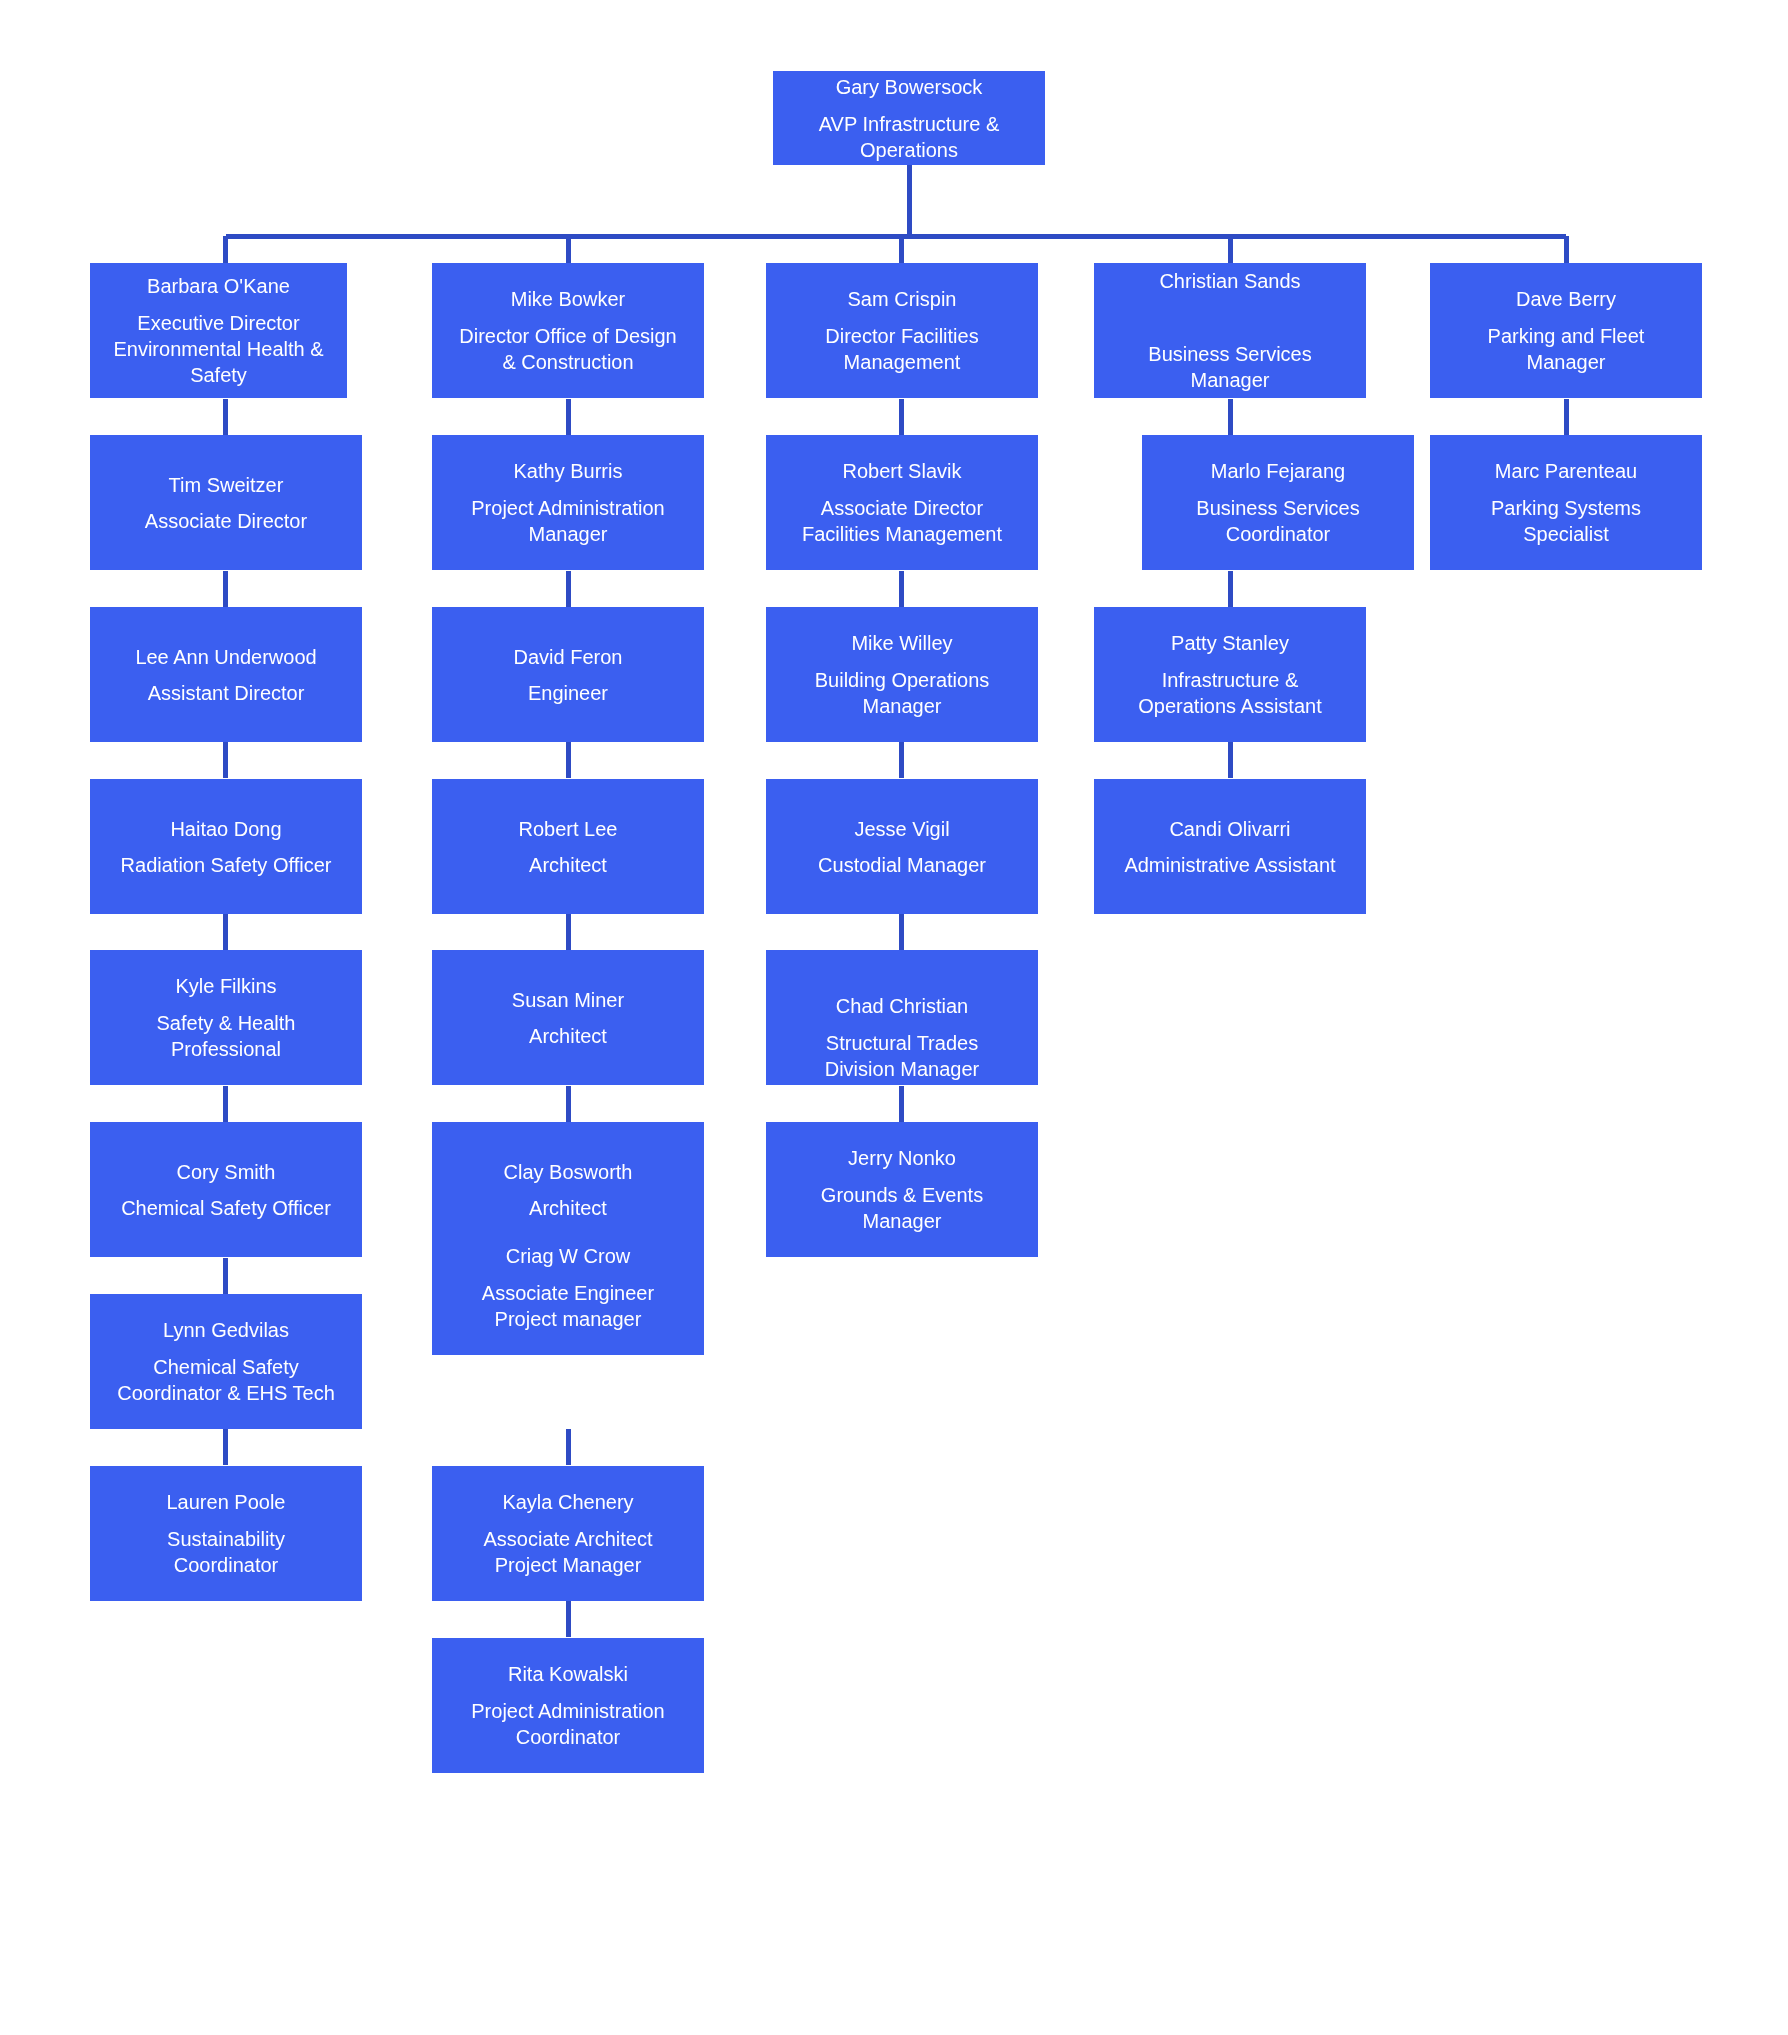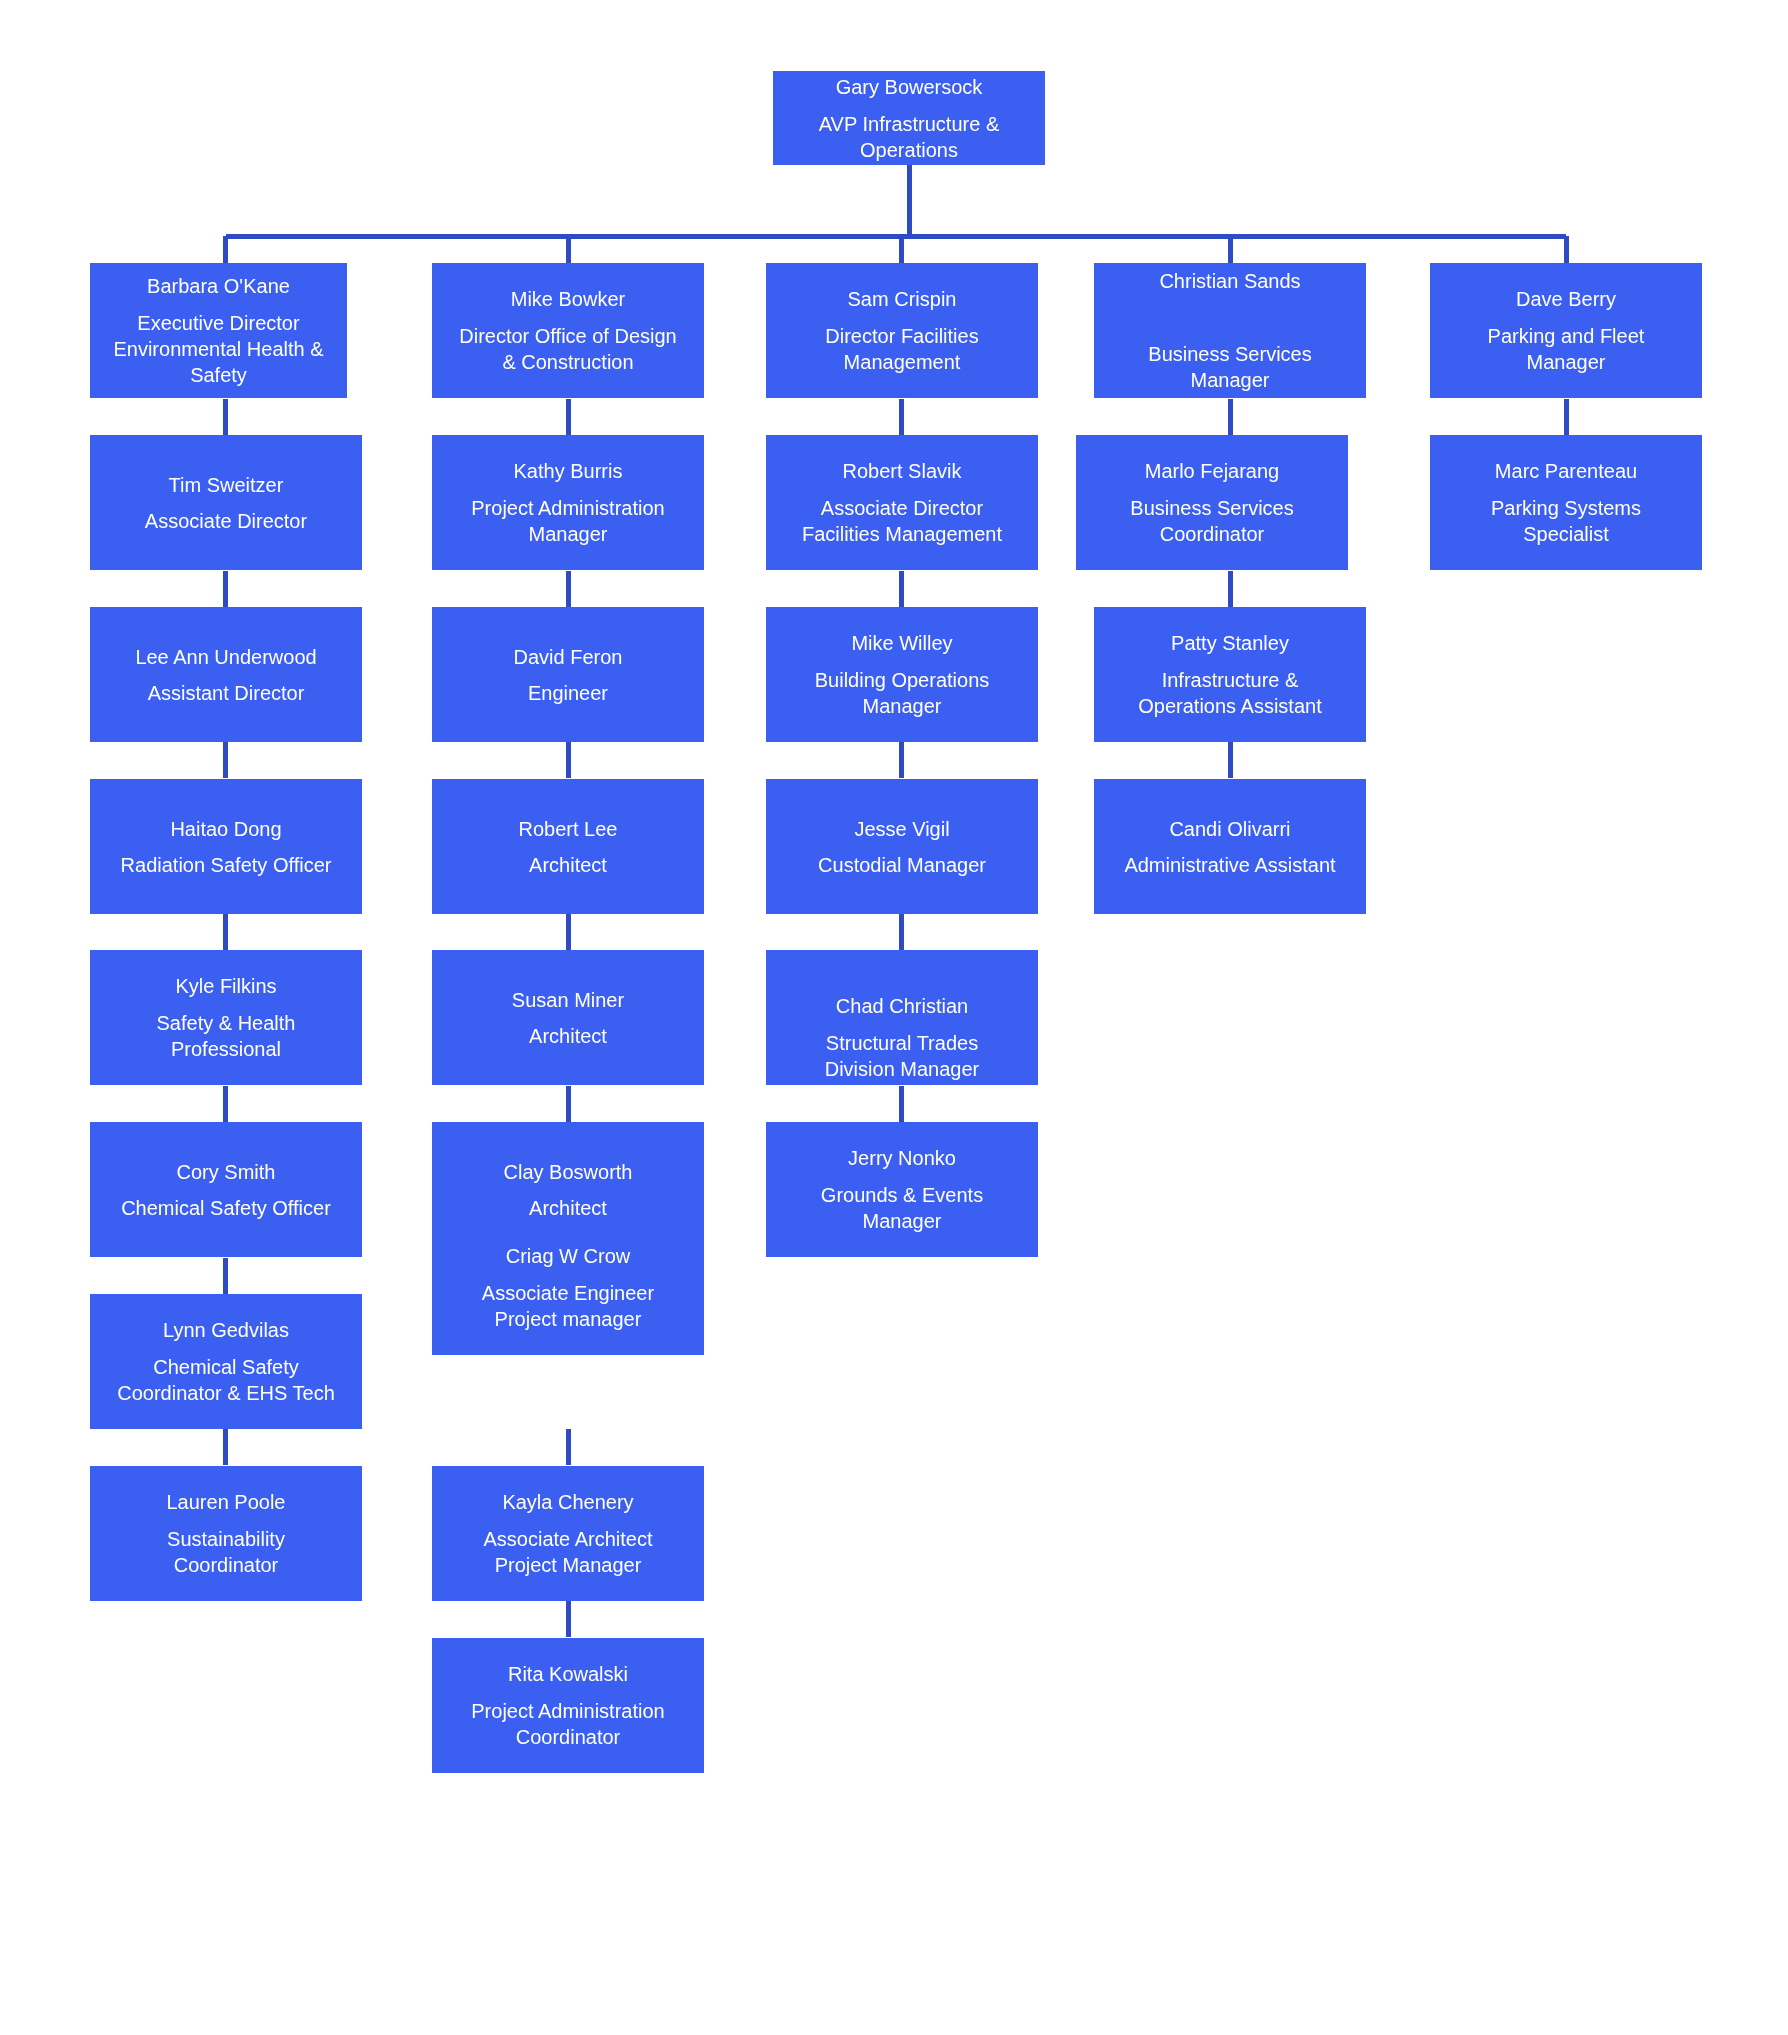--- a/index.html
+++ b/index.html
@@ -196,21 +196,21 @@
     <div class="node" style="left: 766px; top: 1122px; width: 272px; height: 135px;">
       <div class="nm">Jerry Nonko</div>
       <div class="ti">Grounds &amp; Events
 Manager</div>
     </div>
     <div class="node" style="left: 1094px; top: 263px; width: 272px; height: 135px; gap: 36px;">
       <div class="nm">Christian Sands</div>
       <div class="ti">Business Services
 Manager</div>
     </div>
-    <div class="node" style="left: 1076px; top: 435px; width: 272px; height: 135px;">
+    <div class="node" style="left: 1142px; top: 435px; width: 272px; height: 135px;">
       <div class="nm">Marlo Fejarang</div>
       <div class="ti">Business Services
 Coordinator</div>
     </div>
     <div class="node tight" style="left: 1094px; top: 779px; width: 272px; height: 135px;">
       <div class="nm">Candi Olivarri</div>
       <div class="ti">Administrative Assistant</div>
     </div>
     <div class="node" style="left: 1094px; top: 607px; width: 272px; height: 135px;">
       <div class="nm">Patty Stanley</div>

